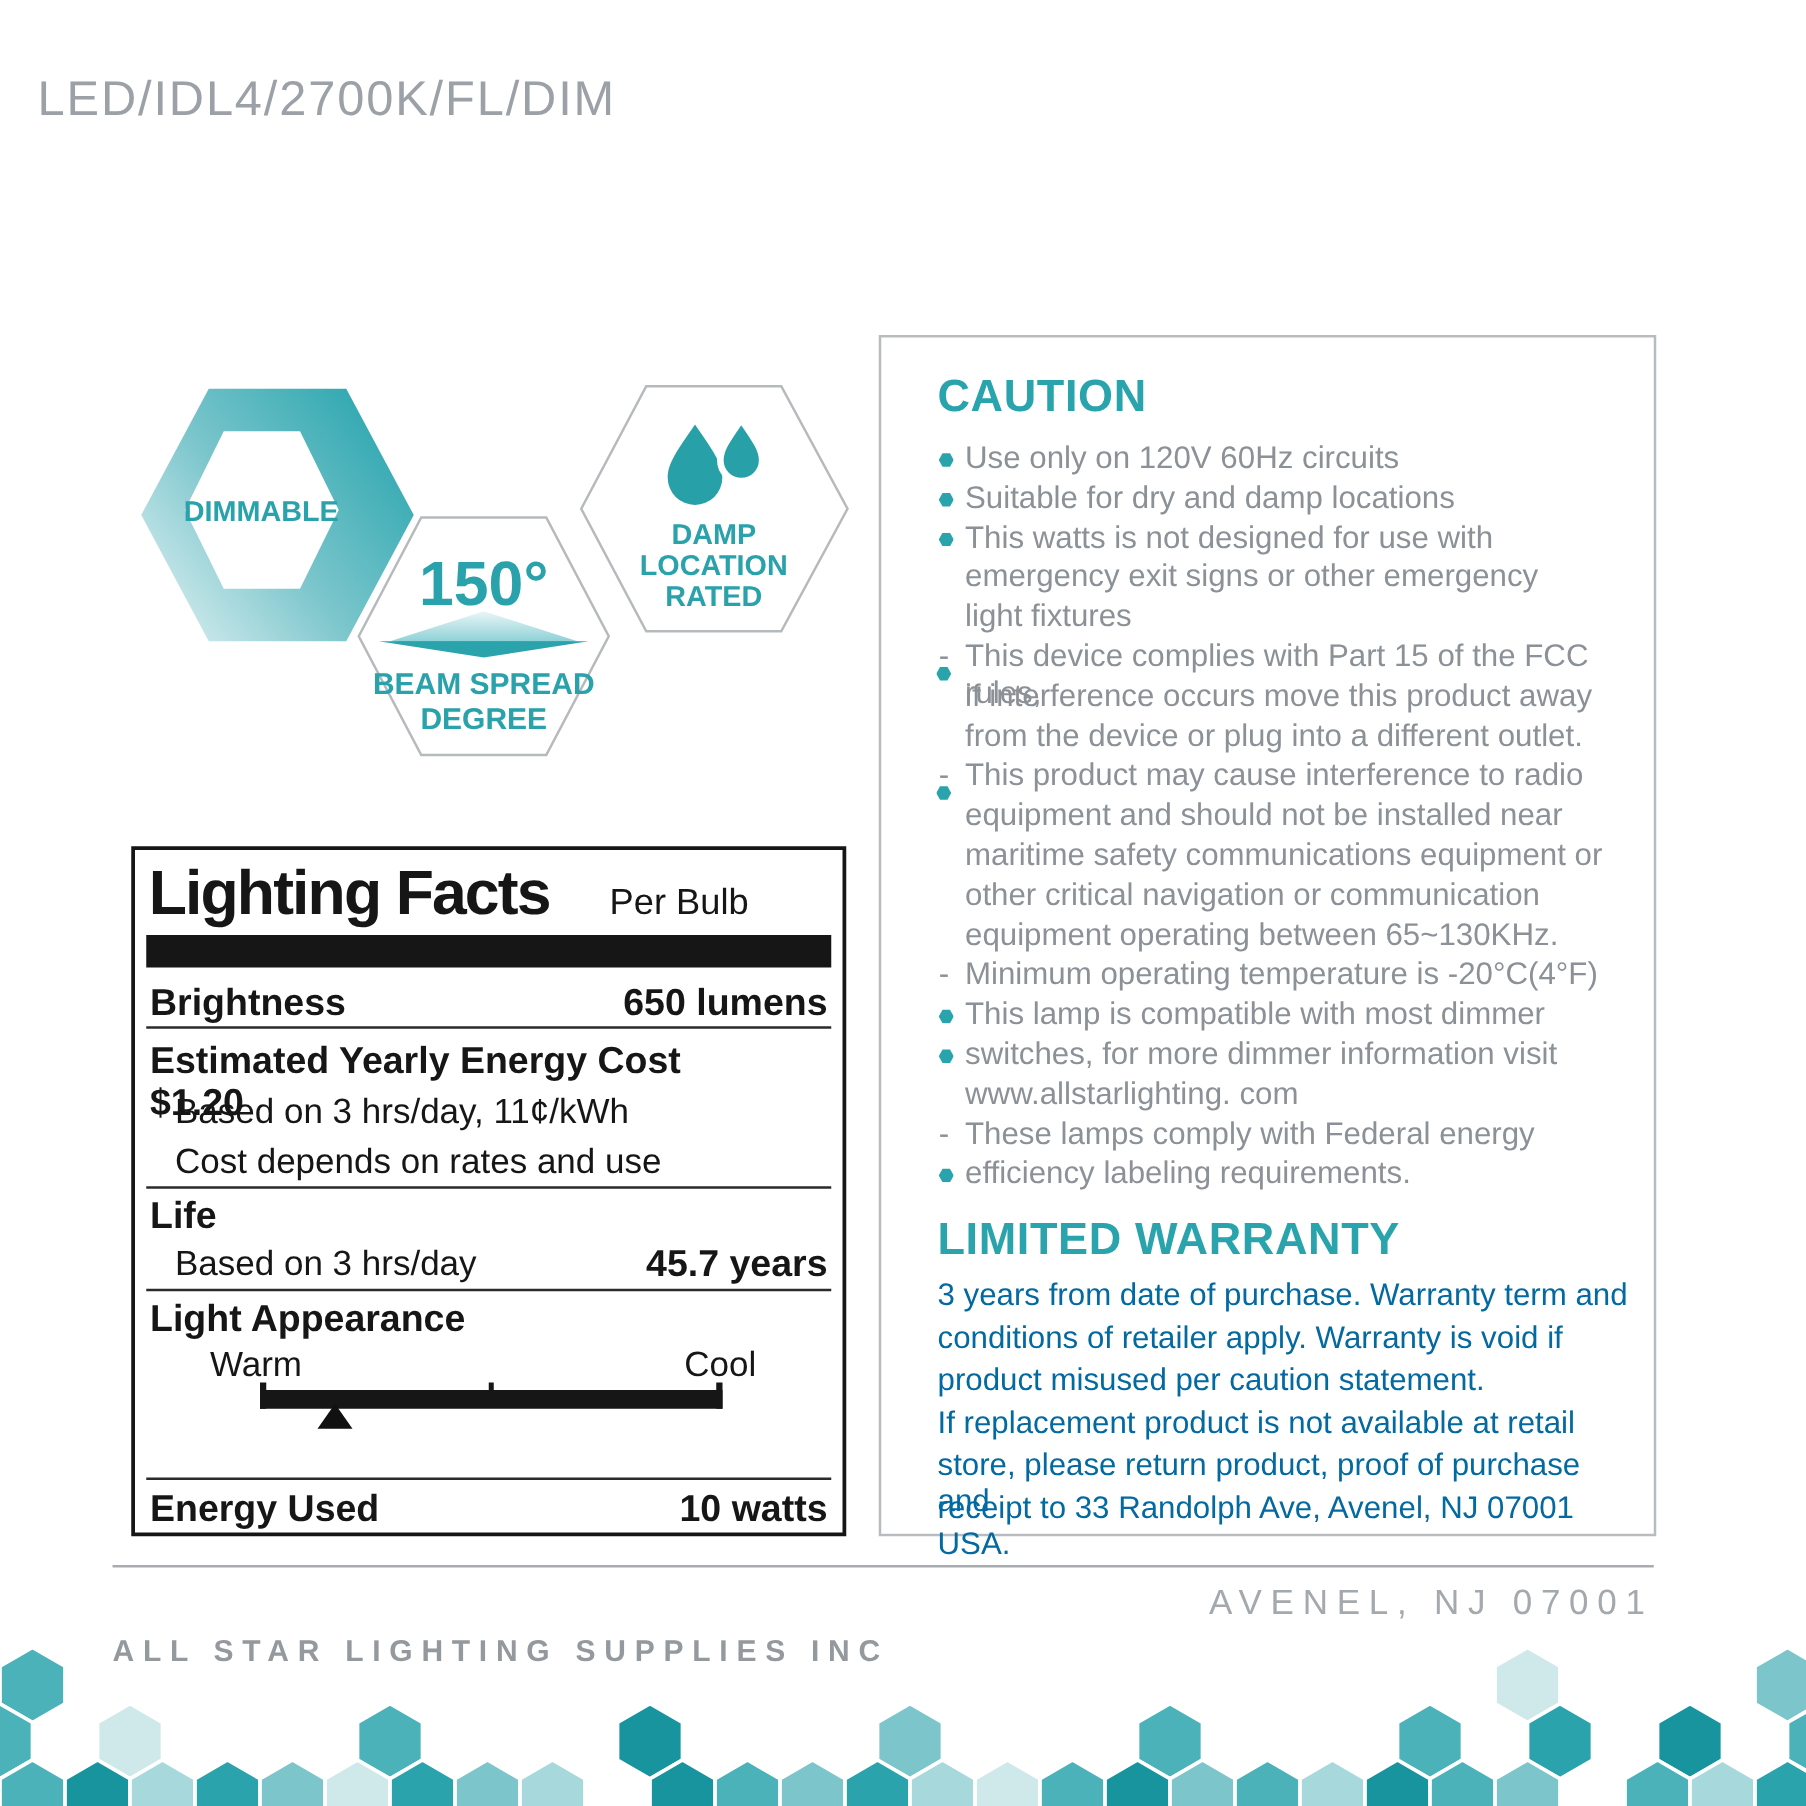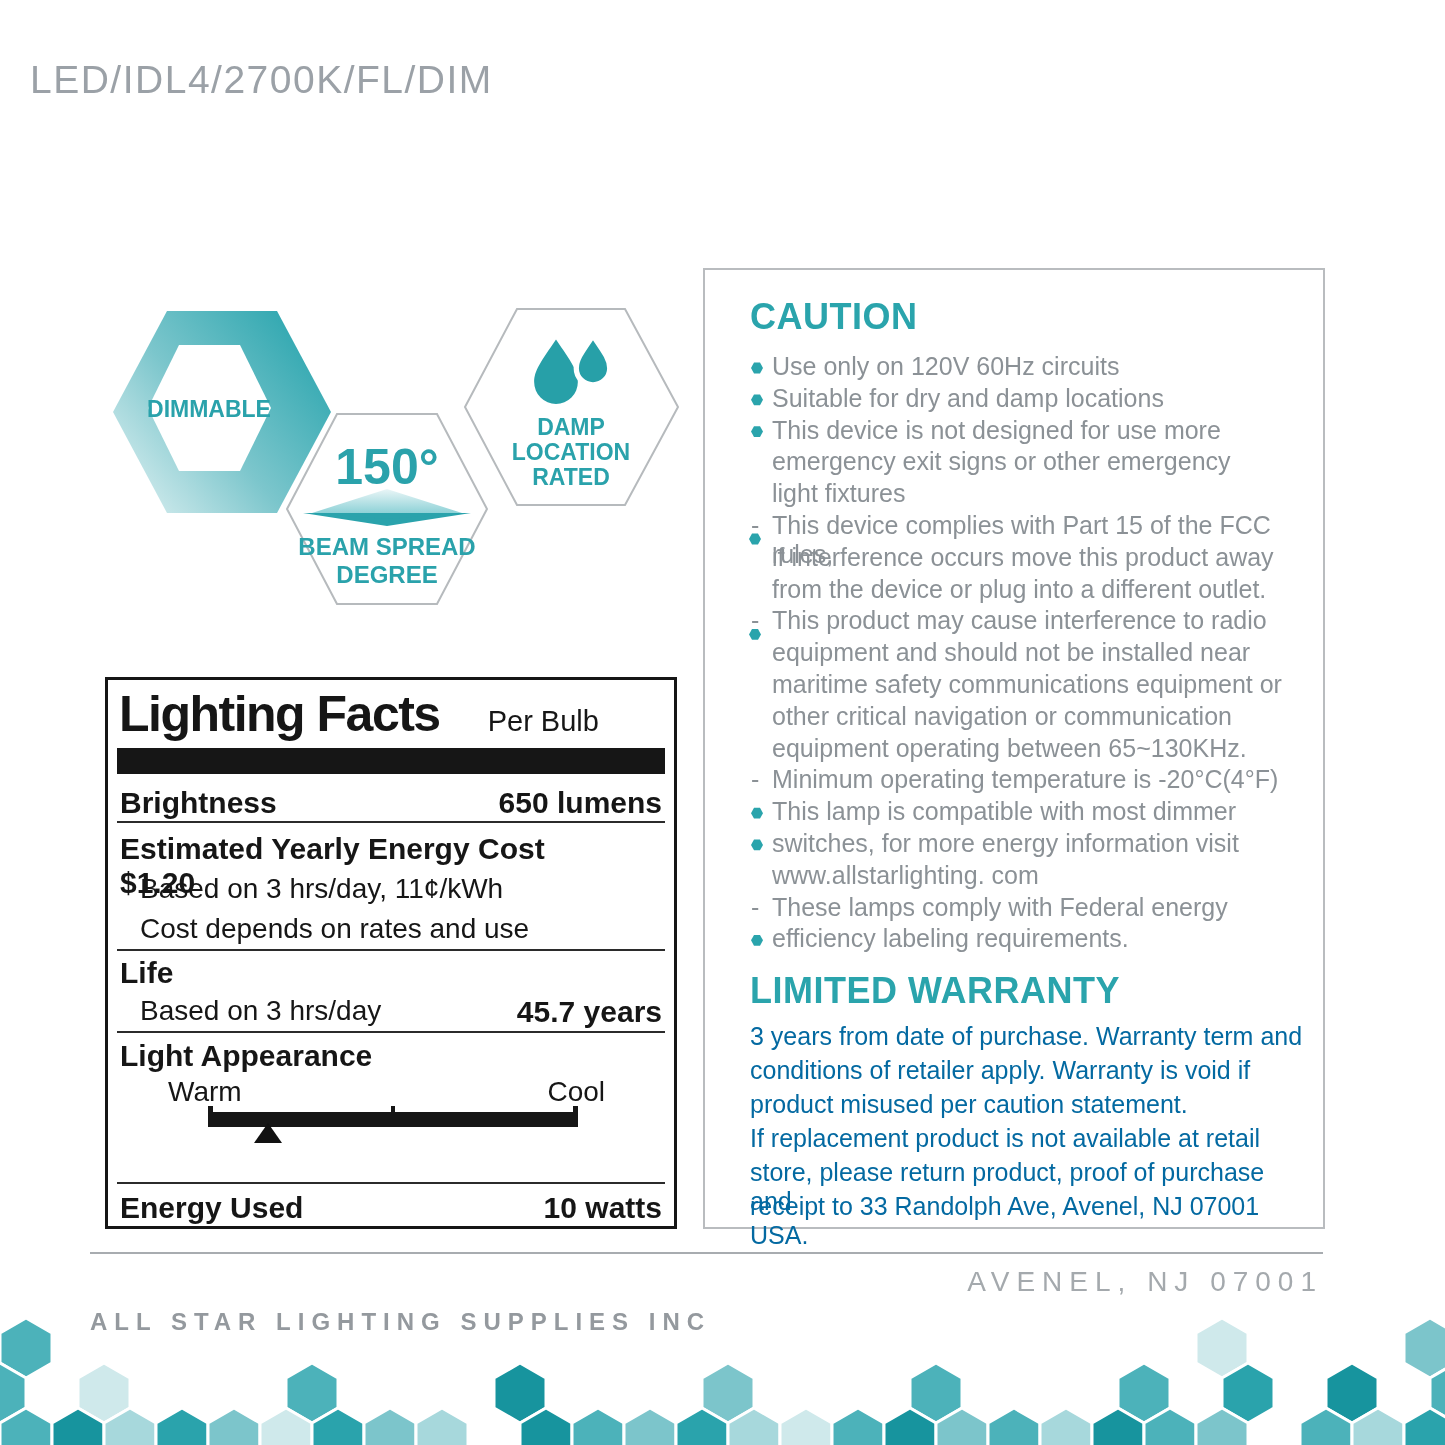--- a/index.html
+++ b/index.html
@@ -171,21 +171,21 @@
         <div class="c-line">
           <span class="c-mark dot">
             <i class="hexdot"></i>
           </span>
           <span class="c-text">Suitable for dry and damp locations</span>
         </div>
         <div class="c-line">
           <span class="c-mark dot">
             <i class="hexdot"></i>
           </span>
-          <span class="c-text">This device is not designed for use more</span>
+          <span class="c-text">This watts is not designed for use with</span>
         </div>
         <div class="c-line">
           <span class="c-mark none"></span>
           <span class="c-text">emergency exit signs or other emergency</span>
         </div>
         <div class="c-line">
           <span class="c-mark none"></span>
           <span class="c-text">light fixtures</span>
         </div>
         <div class="c-line">
@@ -231,21 +231,21 @@
         <div class="c-line">
           <span class="c-mark dot">
             <i class="hexdot"></i>
           </span>
           <span class="c-text">This lamp is compatible with most dimmer</span>
         </div>
         <div class="c-line">
           <span class="c-mark dot">
             <i class="hexdot"></i>
           </span>
-          <span class="c-text">switches, for more energy information visit</span>
+          <span class="c-text">switches, for more dimmer information visit</span>
         </div>
         <div class="c-line">
           <span class="c-mark none"></span>
           <span class="c-text">www.allstarlighting. com</span>
         </div>
         <div class="c-line">
           <span class="c-mark dash"></span>
           <span class="c-text">These lamps comply with Federal energy</span>
         </div>
         <div class="c-line">

